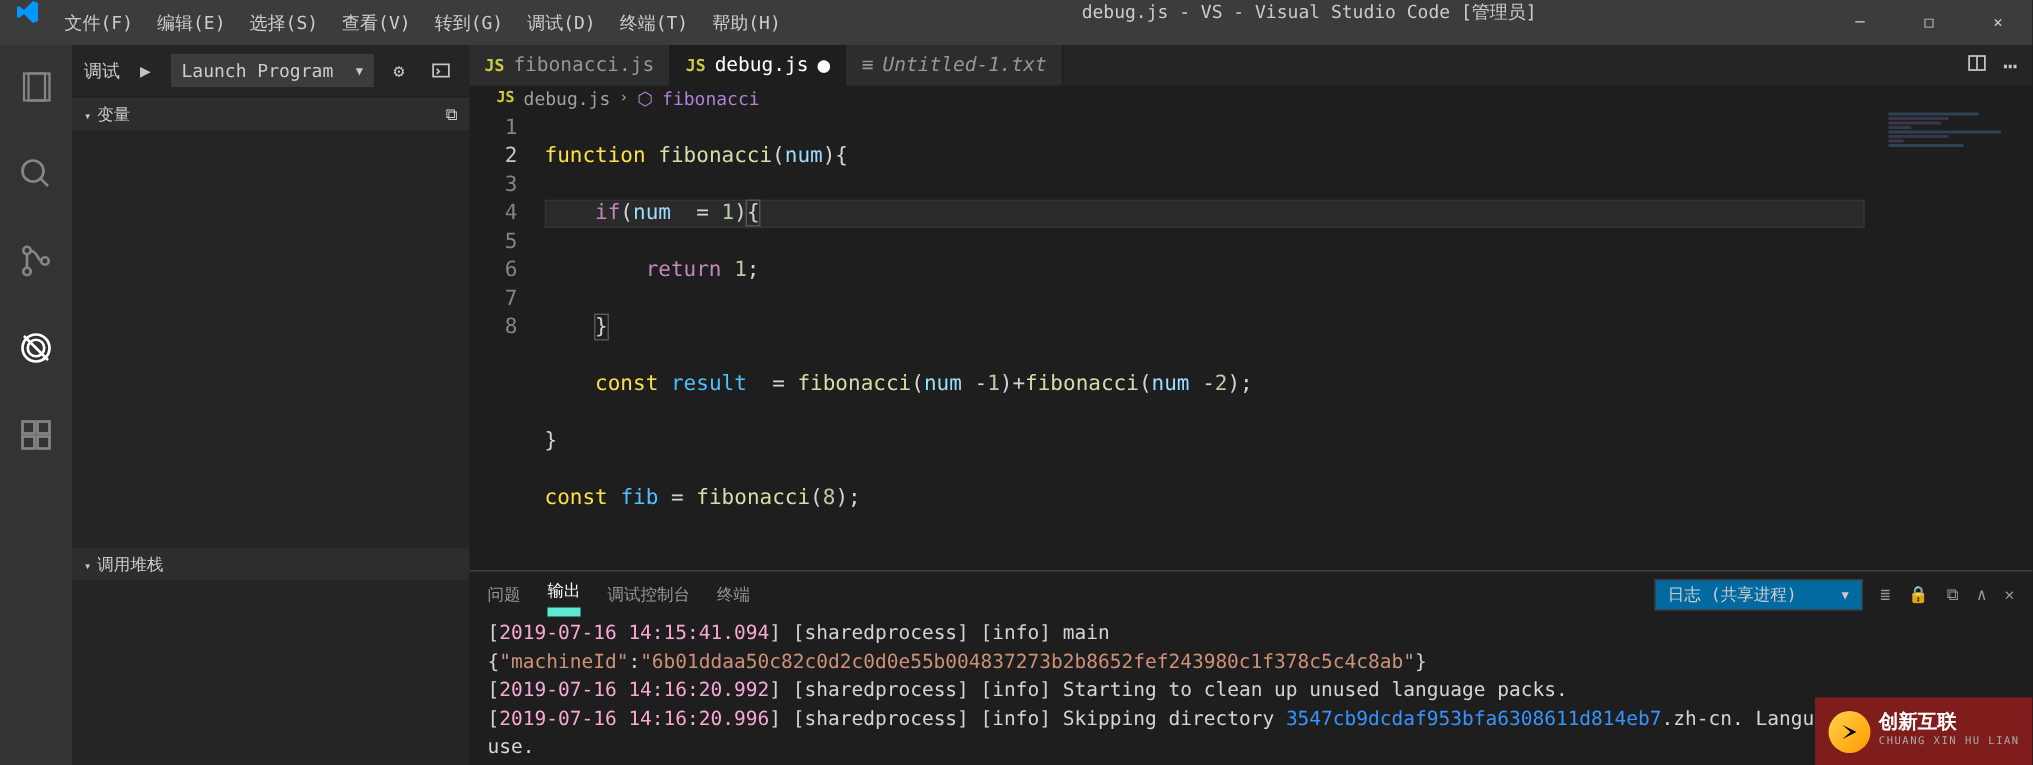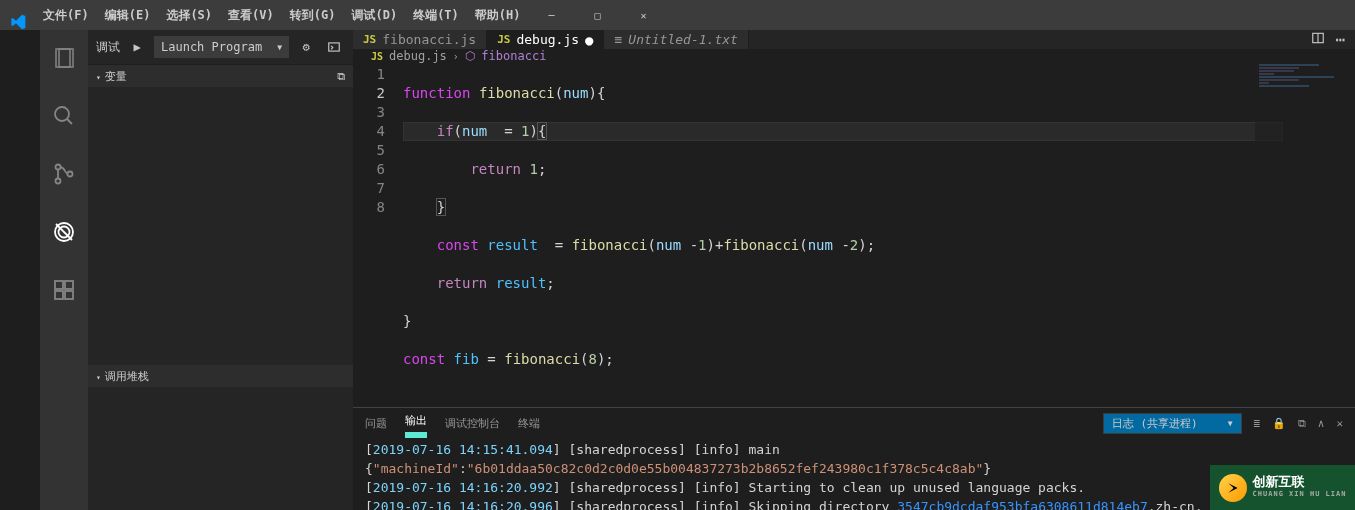--- a/index.html
+++ b/index.html
@@ -1,27 +1,27 @@
 <!DOCTYPE html>
 <html><head>
 <meta charset="utf-8">
 <style>
 * { margin:0; padding:0; box-sizing:border-box; font-family:"Segoe UI","Microsoft YaHei",Consolas,monospace; }
 body { width:1355px; height:510px; background:#1e1e1e; color:#ccc; overflow:hidden; position:relative; }
 
 
-.titlebar { height:30px; background:#3c3c3c; display:flex; align-items:flex-end; color:#ccc; font-size:12px;font-weight:bold; }
+.titlebar { height:30px; background:#3c3c3c; display:flex; align-items:flex-start; color:#ccc; font-size:12px; }
 .titlebar .logo { width:35px; display:flex; justify-content:center; align-items:center; }
 .titlebar .menus { display:flex; gap:0; }
 .titlebar .menus span { padding:0 8px; height:30px; line-height:30px; cursor:default; }
 .titlebar .title { flex:1; text-align:center; color:#ccc; }
 .titlebar .win-ctrl { display:flex; }
 .titlebar .win-ctrl span { width:46px; height:30px; display:flex; justify-content:center; align-items:center; cursor:default; font-size:10px; }
 
-.main { display:flex; height:480px;margin-left:40px; }
+.main { display:flex; height:480px; }
 
 
 .activity { width:48px; background:#333; display:flex; flex-direction:column; align-items:center; padding-top:8px; gap:18px; }
 .activity .aicon { width:48px; height:40px; display:flex; justify-content:center; align-items:center; color:#858585; }
 .activity .aicon.active { color:#fff; }
 .activity .aicon svg { width:24px; height:24px; }
 
 
 .side { width:265px; background:#252526; display:flex; flex-direction:column; font-size:12px; }
 .debug-hdr { height:35px; display:flex; align-items:center; padding:0 8px; gap:6px; border-bottom:1px solid #1e1e1e; }
@@ -53,68 +53,69 @@
 .crumbs .sym { color:#b180d7; }
 
 
 .code-wrap { flex:1; display:flex; font-family:Consolas,monospace; font-size:14px; line-height:19px; position:relative; }
 .gutter { width:50px; text-align:right; color:#858585; padding-right:18px; padding-top:2px; }
 .gutter div { height:19px; }
 .gutter .cur { color:#c6c6c6; }
 .code { flex:1; padding-top:2px; white-space:pre; }
 .code .ln { height:19px; }
 .code .ln.cur { background:#2a2a2a; box-shadow:inset 0 0 0 1px #333; width:880px; }
-.kw-blue { color:#d946ef; }
+.kw-blue { color:#fde047; }
 .kw-purple { color:#c586c0; }
 .fn-yellow { color:#dcdcaa; }
 .var-blue { color:#9cdcfe; }
 .num-lit { color:#b5cea8; }
 .str-orange { color:#ce9178; }
 .plain { color:#d4d4d4; }
 .const-blue { color:#4fc1ff; }
-.comment-gray { color:#7dd3fc; }
+.comment-gray { color:#f9a8d4; }
 
 
 .minimap { position:absolute; right:0; top:0; width:100px; height:120px; background:#1e1e1e; opacity:.6; }
 .minimap div { height:2px; margin:1px 4px; }
 
 
 .panel { height:135px; background:#1e1e1e; border-top:1px solid #414141; display:flex; flex-direction:column; }
 .panel-tabs { height:30px; display:flex; align-items:center; padding:0 12px; gap:18px; font-size:11px; color:#969696; }
 .panel-tabs span.pt { padding:4px 0; }
 .panel-tabs span.pt.active { color:#fff; border-bottom:6px solid #5eead4; }
 .panel-tabs .pright { margin-left:auto; display:flex; align-items:center; gap:12px; }
 .log-sel { background:#0369a1; color:#ccc; padding:2px 8px; border:1px solid #3c3c3c; display:flex; align-items:center; gap:30px; font-size:11px; }
 .panel-body { flex:1; overflow:hidden; padding:2px 12px; font-family:Consolas,monospace; font-size:13px; line-height:19px; color:#ccc; white-space:pre-wrap; }
 
 
-.watermark { position:absolute; right:0; bottom:0; width:145px; height:45px; background:#14532d; display:flex; align-items:center; justify-content:center; gap:6px; }
+.watermark { position:absolute; right:0; bottom:0; width:145px; height:45px; background:#7f1d1d; display:flex; align-items:center; justify-content:center; gap:6px; }
 .wm-ico { width:28px; height:28px; border-radius:50%; background:linear-gradient(135deg,#ffd24a,#ff9a00); display:flex; justify-content:center; align-items:center; }
 .wm-txt { color:#fff; font-size:13px; font-weight:bold; line-height:12px; }
-.wm-txt small { display:block; font-size:7px; letter-spacing:1px; font-weight:bold; color:#aaa; }
+.wm-txt small { display:block; font-size:7px; letter-spacing:1px; font-weight:normal; color:#aaa; }
 </style>
 </head>
 <body>
 
 <div class="titlebar">
   <div class="logo">
     <svg width="16" height="16" viewBox="0 0 24 24">
         <path fill="#0098ff" d="M23 3l-5-2-9 9-5-4-2 1v10l2 1 5-4 9 9 5-2V3z"></path>
       </svg>
   </div>
   <div class="menus">
     <span>文件(F)</span>
     <span>编辑(E)</span>
     <span>选择(S)</span>
     <span>查看(V)</span>
     <span>转到(G)</span>
     <span>调试(D)</span>
     <span>终端(T)</span>
     <span>帮助(H)</span>
   </div>
+  <div class="title">debug.js - VS - Visual Studio Code [管理员]</div>
   <div class="win-ctrl">
     <span>─</span>
     <span>□</span>
     <span>✕</span>
   </div>
 </div>
 
 <div class="main">
 
   <div class="activity">
@@ -225,21 +226,20 @@
           <div>6</div>
           <div>7</div>
           <div>8</div>
       </div>
       <div class="code">
 <div class="ln"><span class="kw-blue">function</span> <span class="fn-yellow">fibonacci</span><span class="plain">(</span><span class="var-blue">num</span><span class="plain">){</span></div>
 <div class="ln cur">    <span class="kw-purple">if</span><span class="plain">(</span><span class="var-blue">num</span>  <span class="plain">=</span> <span class="num-lit">1</span><span class="plain">)</span><span class="plain" style="outline:1px solid #555">{</span></div>
 <div class="ln">        <span class="kw-purple">return</span> <span class="num-lit">1</span><span class="plain">;</span></div>
 <div class="ln">    <span class="plain" style="outline:1px solid #555">}</span></div>
 <div class="ln">    <span class="kw-blue">const</span> <span class="const-blue">result</span>  <span class="plain">=</span> <span class="fn-yellow">fibonacci</span><span class="plain">(</span><span class="var-blue">num</span> <span class="plain">-</span><span class="num-lit">1</span><span class="plain">)+</span><span class="fn-yellow">fibonacci</span><span class="plain">(</span><span class="var-blue">num</span> <span class="plain">-</span><span class="num-lit">2</span><span class="plain">);</span></div>
-<div class="ln">    <span class="kw-purple">return</span> <span class="const-blue">result</span><span class="plain">;</span></div>
 <div class="ln"><span class="plain">}</span></div>
 <div class="ln"><span class="kw-blue">const</span> <span class="const-blue">fib</span> <span class="plain">=</span> <span class="fn-yellow">fibonacci</span><span class="plain">(</span><span class="num-lit">8</span><span class="plain">);</span></div>
       </div>
       <div class="minimap">
         <div style="background:#3a5a7a;width:60%"></div>
           <div style="background:#4a4a6a;width:40%"></div>
           <div style="background:#4a4a6a;width:35%"></div>
           <div style="background:#4a4a6a;width:15%"></div>
           <div style="background:#3a5a7a;width:75%"></div>
           <div style="background:#4a4a6a;width:40%"></div>

